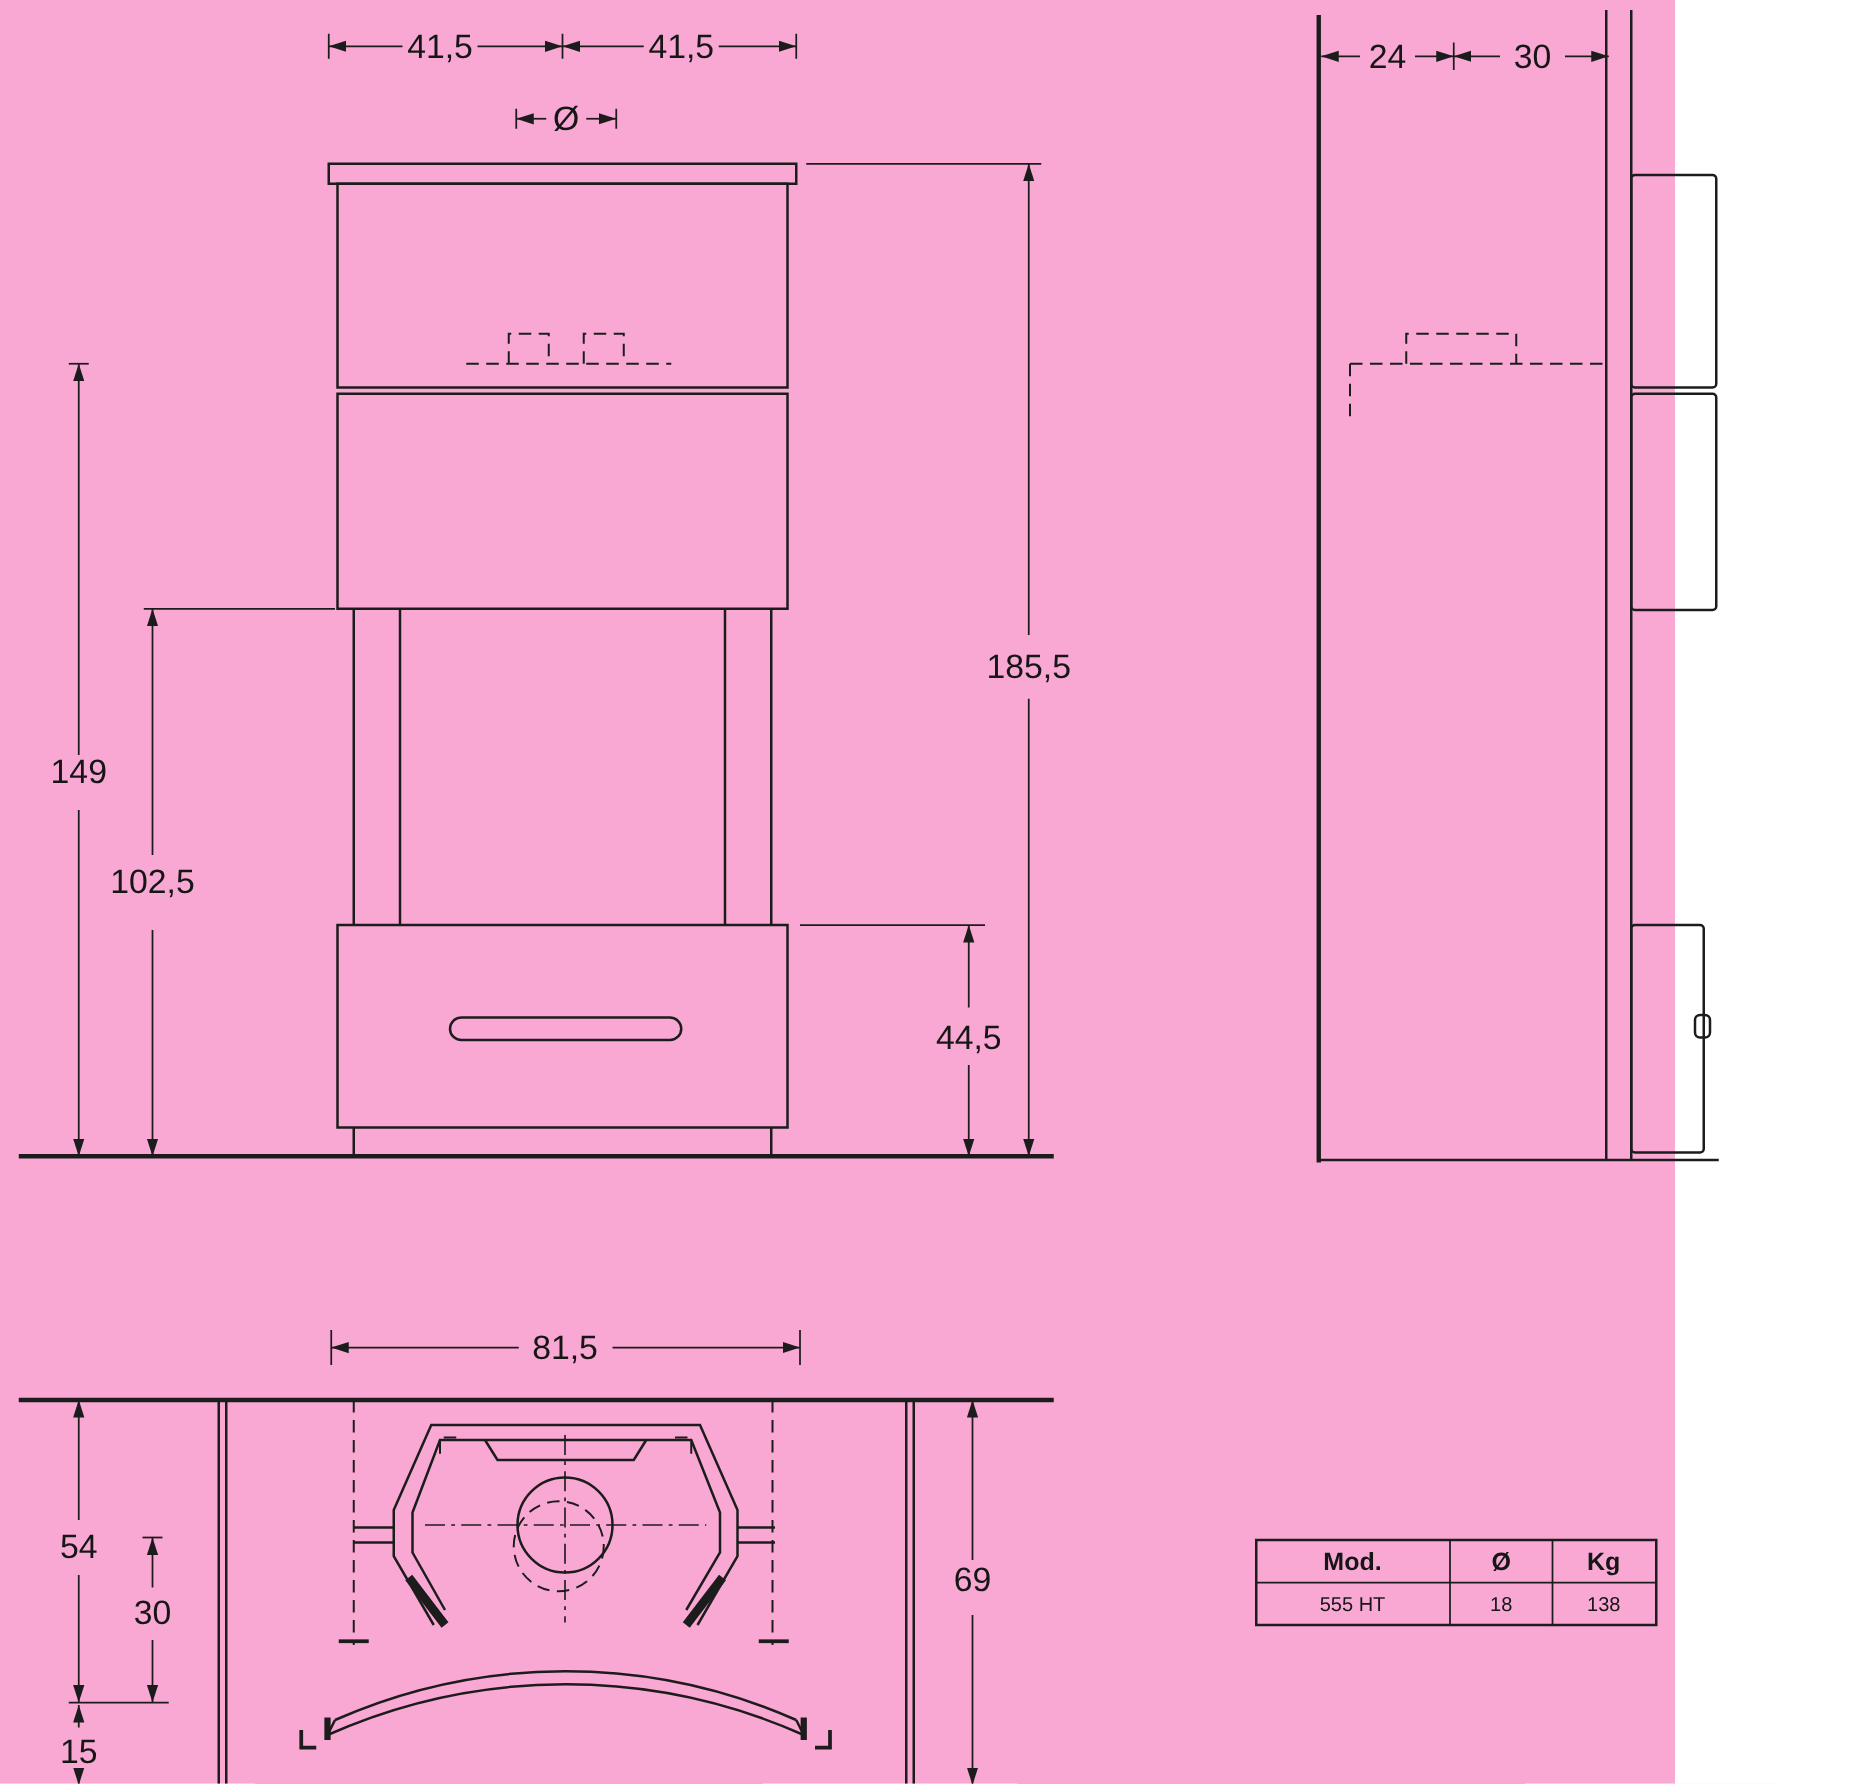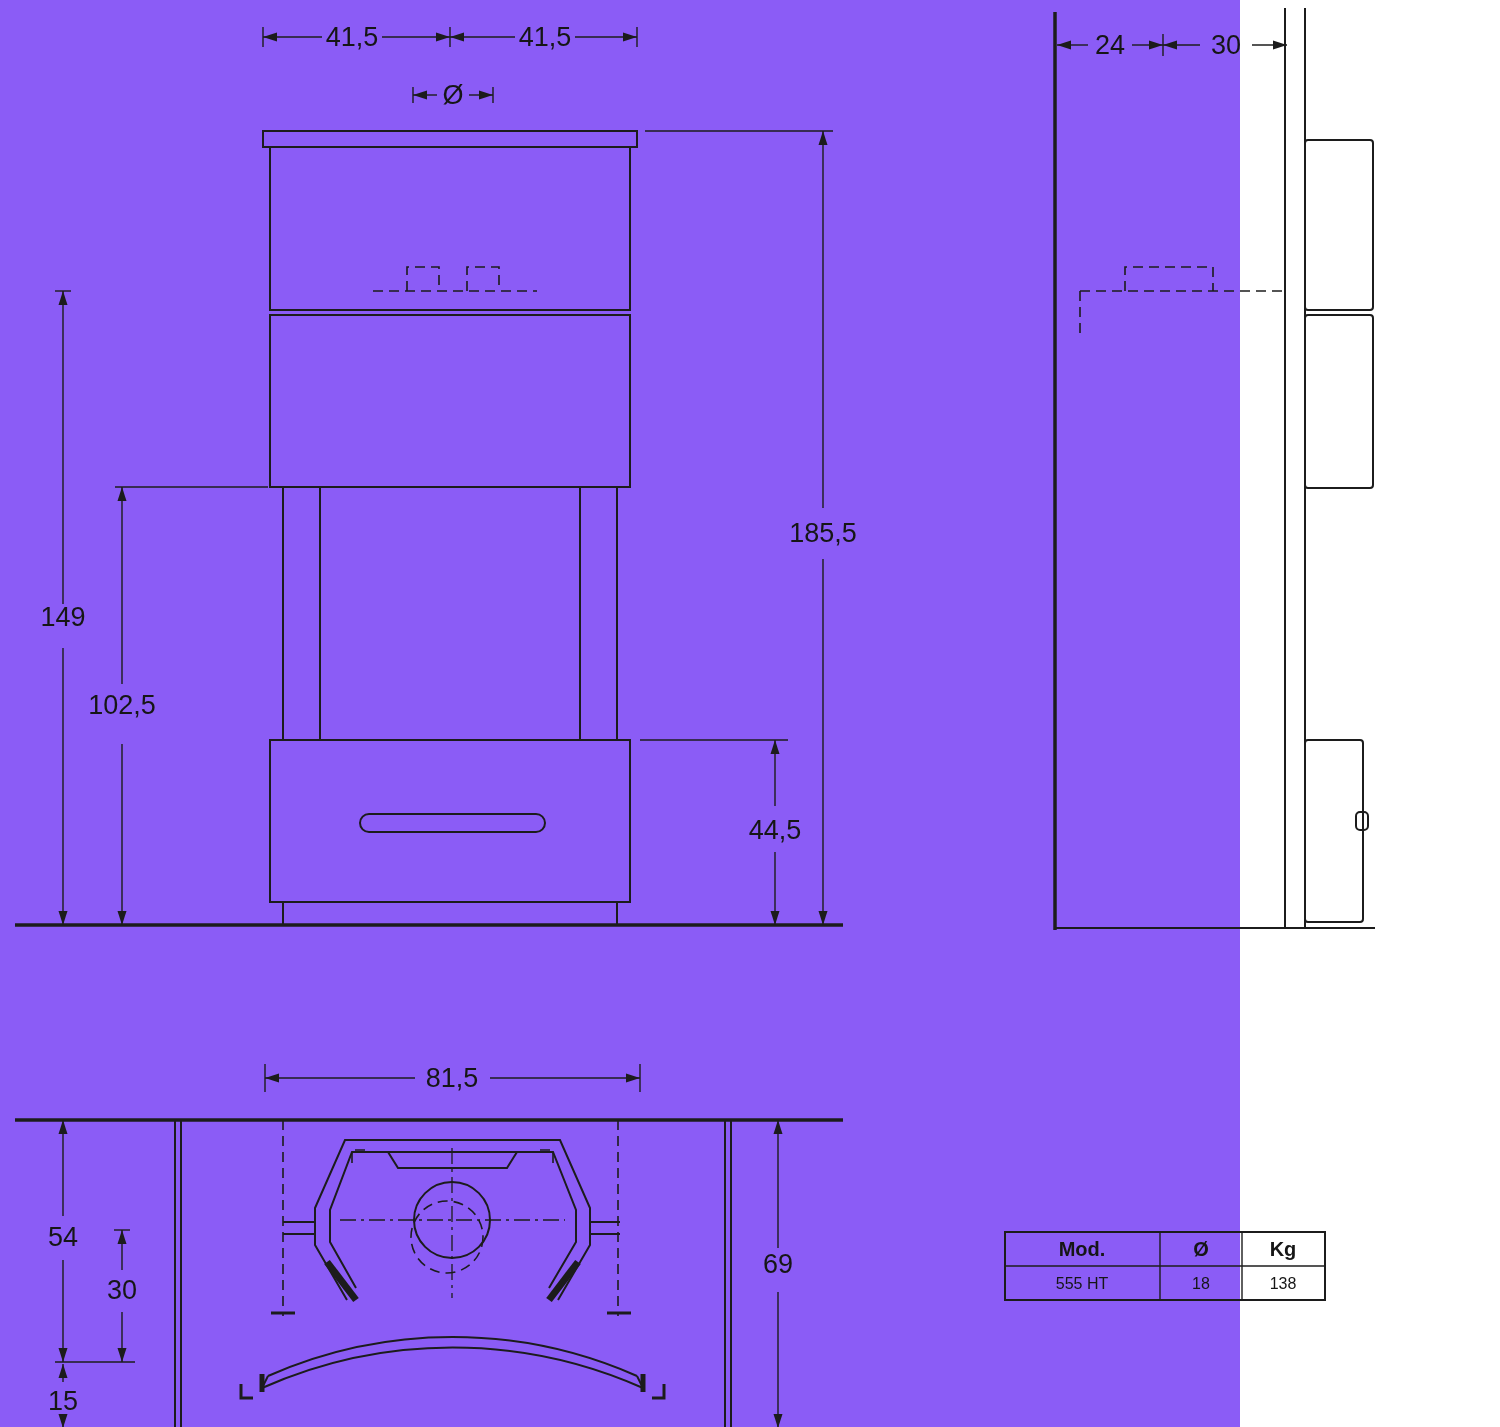--- a/index.html
+++ b/index.html
@@ -1,16 +1,16 @@
 <!DOCTYPE html>
 <html><head>
 <meta charset="utf-8">
 <style>
   html,body { margin:0; padding:0; background:#ffffff; }
-  .stage { position:relative; width:1240px; height:1427px; background:#8b5cf6; font-family:"Liberation Sans", sans-serif; }
+  .stage { position:relative; width:1340px; height:1427px; background:#f9a8d4; font-family:"Liberation Sans", sans-serif; }
   svg { display:block; }
   
   .obj   { stroke:#1c1c1c; stroke-width:2;   fill:none; }
   .thick { stroke:#1c1c1c; stroke-width:3.5; fill:none; }
   .thin  { stroke:#1c1c1c; stroke-width:1.4; fill:none; }
   .dim   { stroke:#1c1c1c; stroke-width:1.4; fill:none; }
   .dash  { stroke:#1c1c1c; stroke-width:1.6; fill:none; stroke-dasharray:10 6; }
   .dashdot { stroke:#1c1c1c; stroke-width:1.3; fill:none; stroke-dasharray:16 5 3 5; }
   .bold5 { stroke:#1c1c1c; stroke-width:5; fill:none; }
   .bold7 { stroke:#1c1c1c; stroke-width:7; fill:none; }

